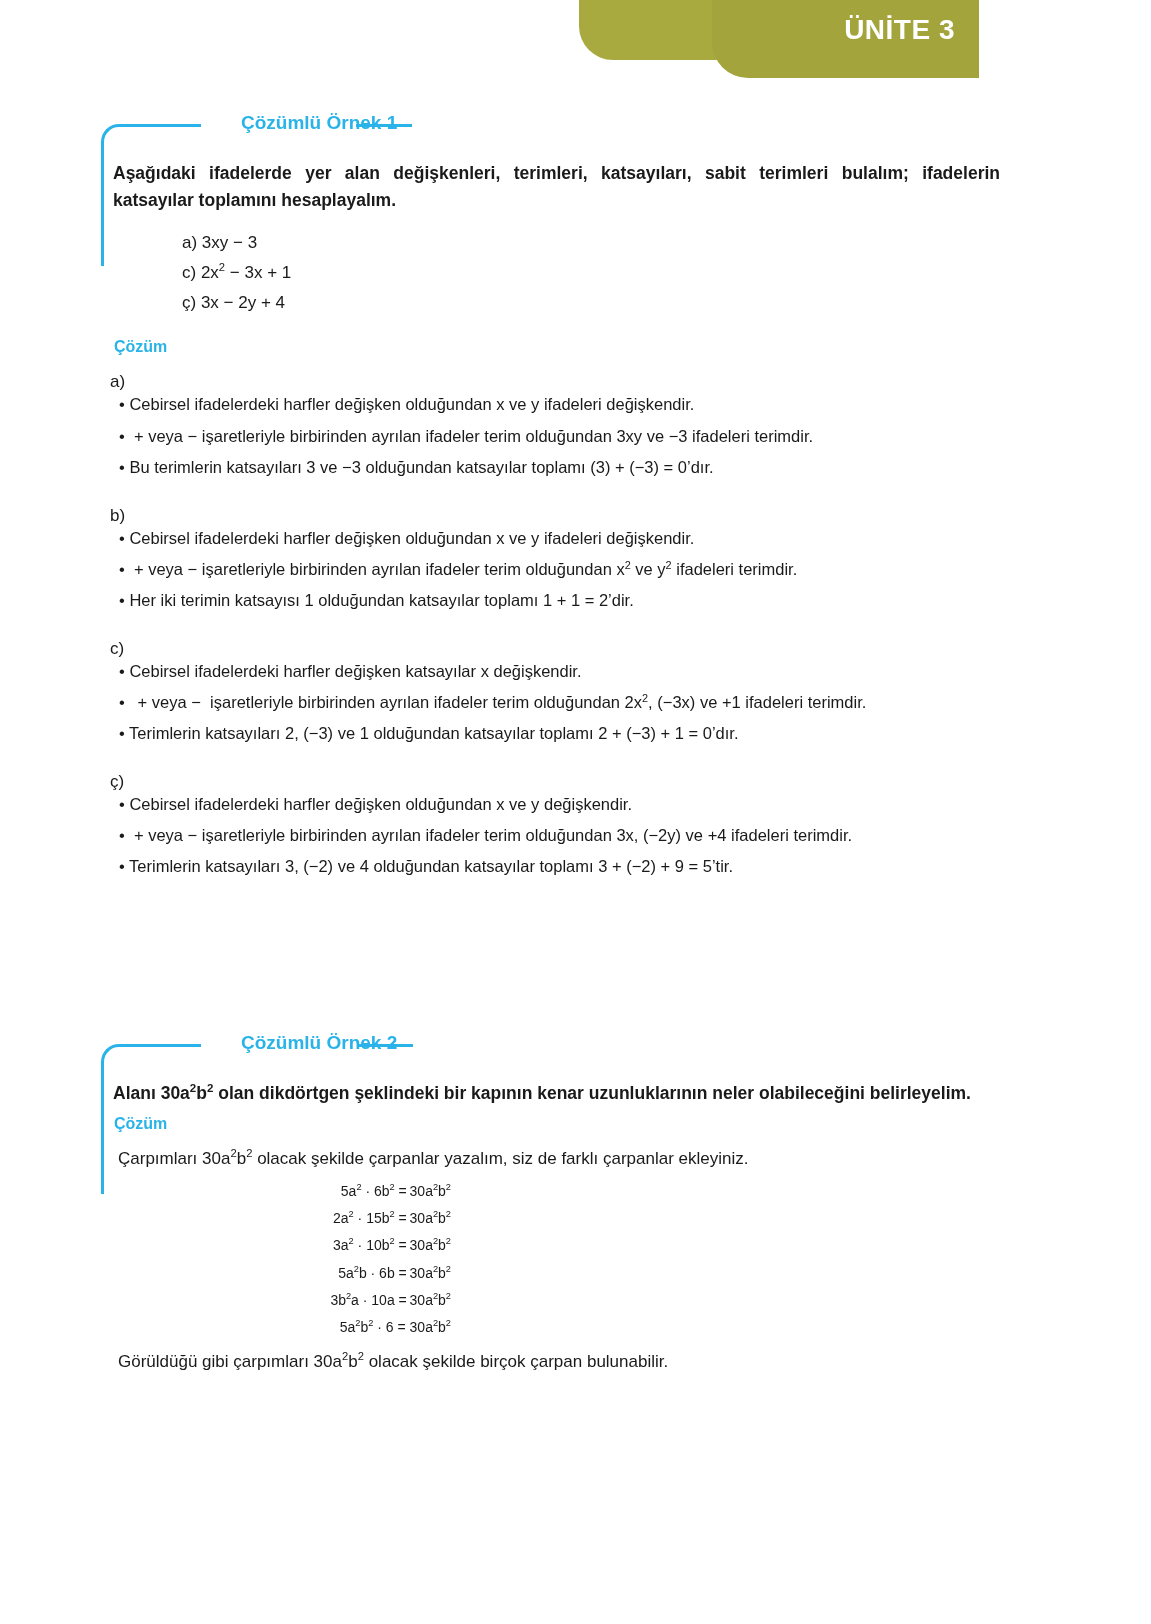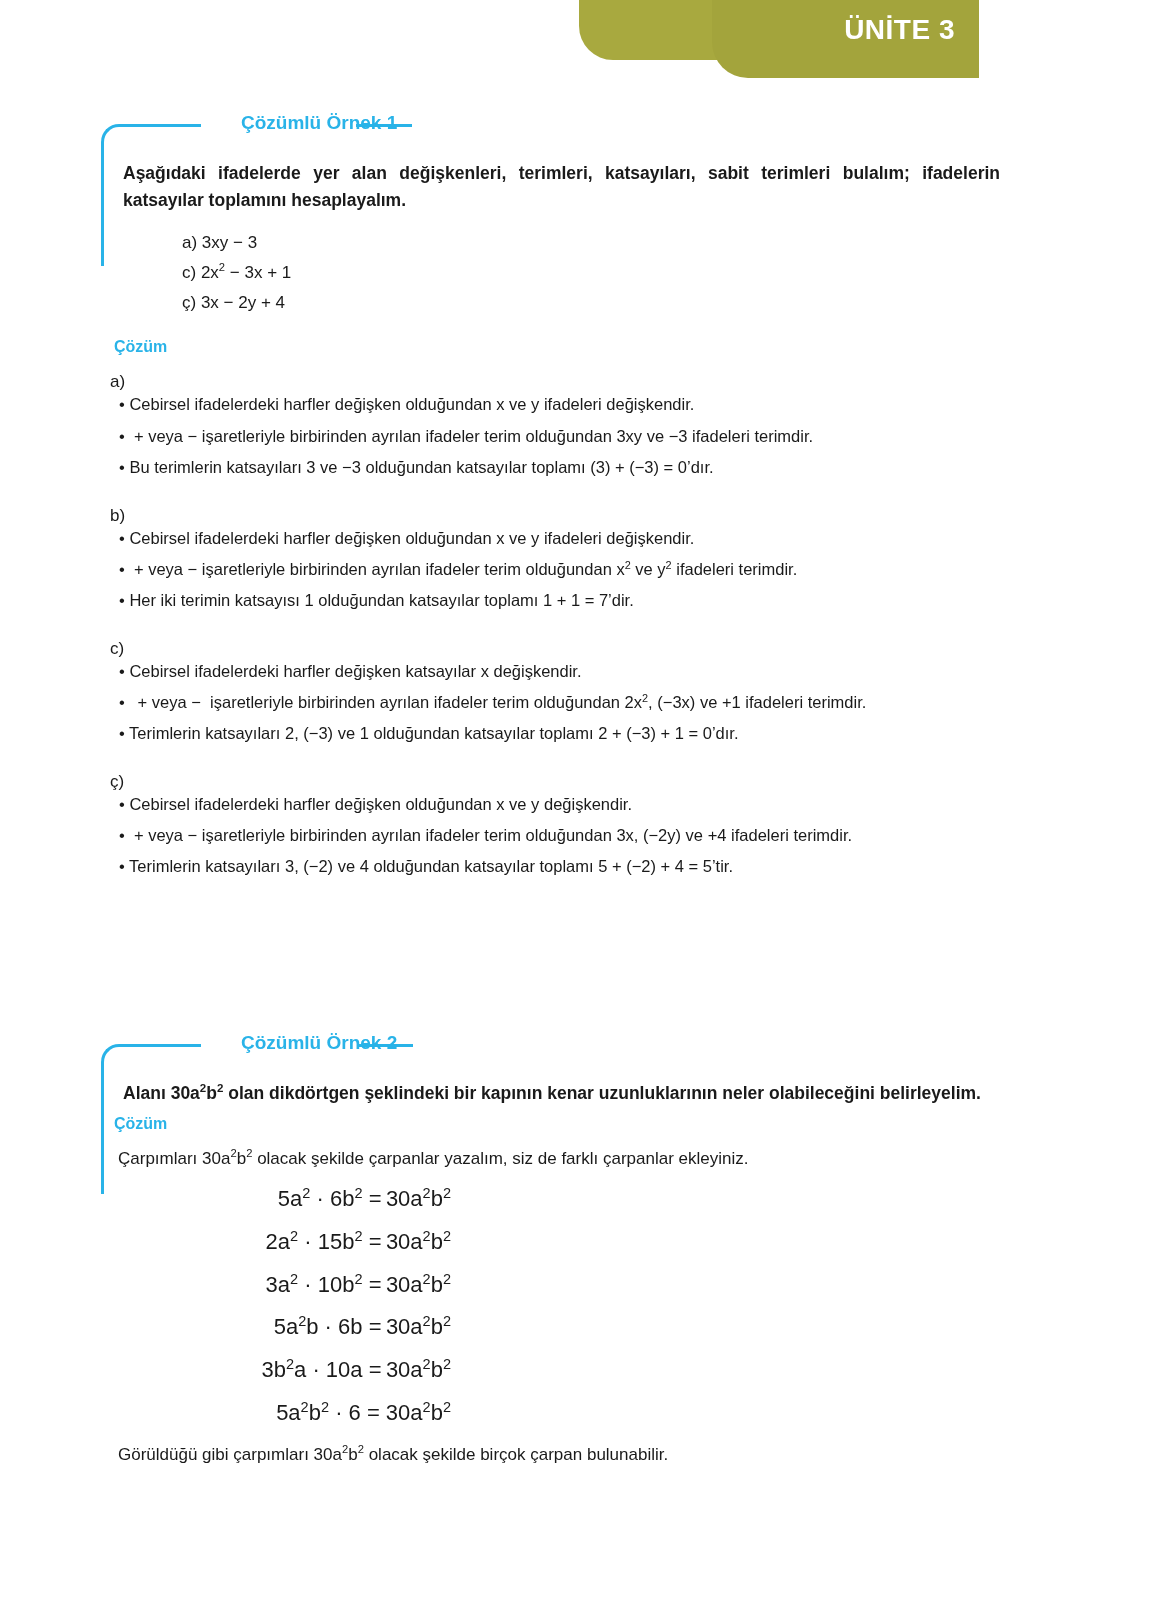--- a/index.html
+++ b/index.html
@@ -115,21 +115,21 @@
     top: 12px;
     height: 3px;
     background: #29b3e8;
     width: 56px;
   }
   .ex1 .ex-rule-right { left: 255px; }
   .ex2 .ex-rule-right { left: 256px; }
 
   .ex-prompt {
     margin: 0;
-    padding: 22px 0 0 22px;
+    padding: 22px 0 0 12px;
     font-size: 17.5px;
     font-weight: bold;
     line-height: 1.52;
     text-align: justify;
     width: 899px;
     box-sizing: border-box;
   }
 
   .solution-label {
     color: #29b3e8;
@@ -182,21 +182,21 @@
   }
 
   sup { font-size: 0.66em; vertical-align: super; line-height: 0; }
 
   .eq-list {
     margin: 0;
     padding: 6px 0 0 0;
     list-style: none;
   }
   .eq-list li {
-    font-size: 22px;
+    font-size: 14px;
     line-height: 1.95;
     width: 270px;
     text-align: right;
     padding-left: 80px;
   }
 
   .para {
     margin: 0;
     font-size: 17px;
     line-height: 1.6;
@@ -297,37 +297,37 @@
       <li class="bdot">Cebirsel ifadelerdeki harfler değişken olduğundan x ve y ifadeleri değişkendir.</li>
       <li class="bdot">&nbsp;+ veya − işaretleriyle birbirinden ayrılan ifadeler terim olduğundan 3xy ve −3 ifadeleri terimdir.</li>
       <li class="bdot">Bu terimlerin katsayıları 3 ve −3 olduğundan katsayılar toplamı (3) + (−3) = 0’dır.</li>
     </ul>
 
     <div style="height:20px"></div>
     <p class="part-label">b)</p>
     <ul class="bullets">
       <li class="bdot">Cebirsel ifadelerdeki harfler değişken olduğundan x ve y ifadeleri değişkendir.</li>
       <li class="bdot">&nbsp;+ veya − işaretleriyle birbirinden ayrılan ifadeler terim olduğundan x<sup>2</sup> ve y<sup>2</sup> ifadeleri terimdir.</li>
-      <li class="bdot">Her iki terimin katsayısı 1 olduğundan katsayılar toplamı 1 + 1 = 7’dir.</li>
+      <li class="bdot">Her iki terimin katsayısı 1 olduğundan katsayılar toplamı 1 + 1 = 2’dir.</li>
     </ul>
 
     <div style="height:20px"></div>
     <p class="part-label">c)</p>
     <ul class="bullets">
       <li class="bdot">Cebirsel ifadelerdeki harfler değişken katsayılar x değişkendir.</li>
       <li class="justify"><span class="b-dot">•</span>&nbsp;+ veya −&nbsp; işaretleriyle birbirinden ayrılan ifadeler terim olduğundan 2x<sup>2</sup>, (−3x) ve +1 ifadeleri terimdir.</li>
       <li class="bdot">Terimlerin katsayıları 2, (−3) ve 1 olduğundan katsayılar toplamı 2 + (−3) + 1 = 0’dır.</li>
     </ul>
 
     <div style="height:20px"></div>
     <p class="part-label">ç)</p>
     <ul class="bullets">
       <li class="bdot">Cebirsel ifadelerdeki harfler değişken olduğundan x ve y değişkendir.</li>
       <li class="bdot">&nbsp;+ veya − işaretleriyle birbirinden ayrılan ifadeler terim olduğundan 3x, (−2y) ve +4 ifadeleri terimdir.</li>
-      <li class="bdot">Terimlerin katsayıları 3, (−2) ve 4 olduğundan katsayılar toplamı 5 + (−2) + 4 = 5’tir.</li>
+      <li class="bdot">Terimlerin katsayıları 3, (−2) ve 4 olduğundan katsayılar toplamı 3 + (−2) + 9 = 5’tir.</li>
     </ul>
   </div>
 
   <div class="example-block ex2">
     <div class="ex-head">
       <div class="ex-bracket"></div>
       <div class="ex-rule-left"></div>
       <div class="ex-label">Çözümlü Örnek 2</div>
       <div class="ex-rule-right"></div>
     </div>

